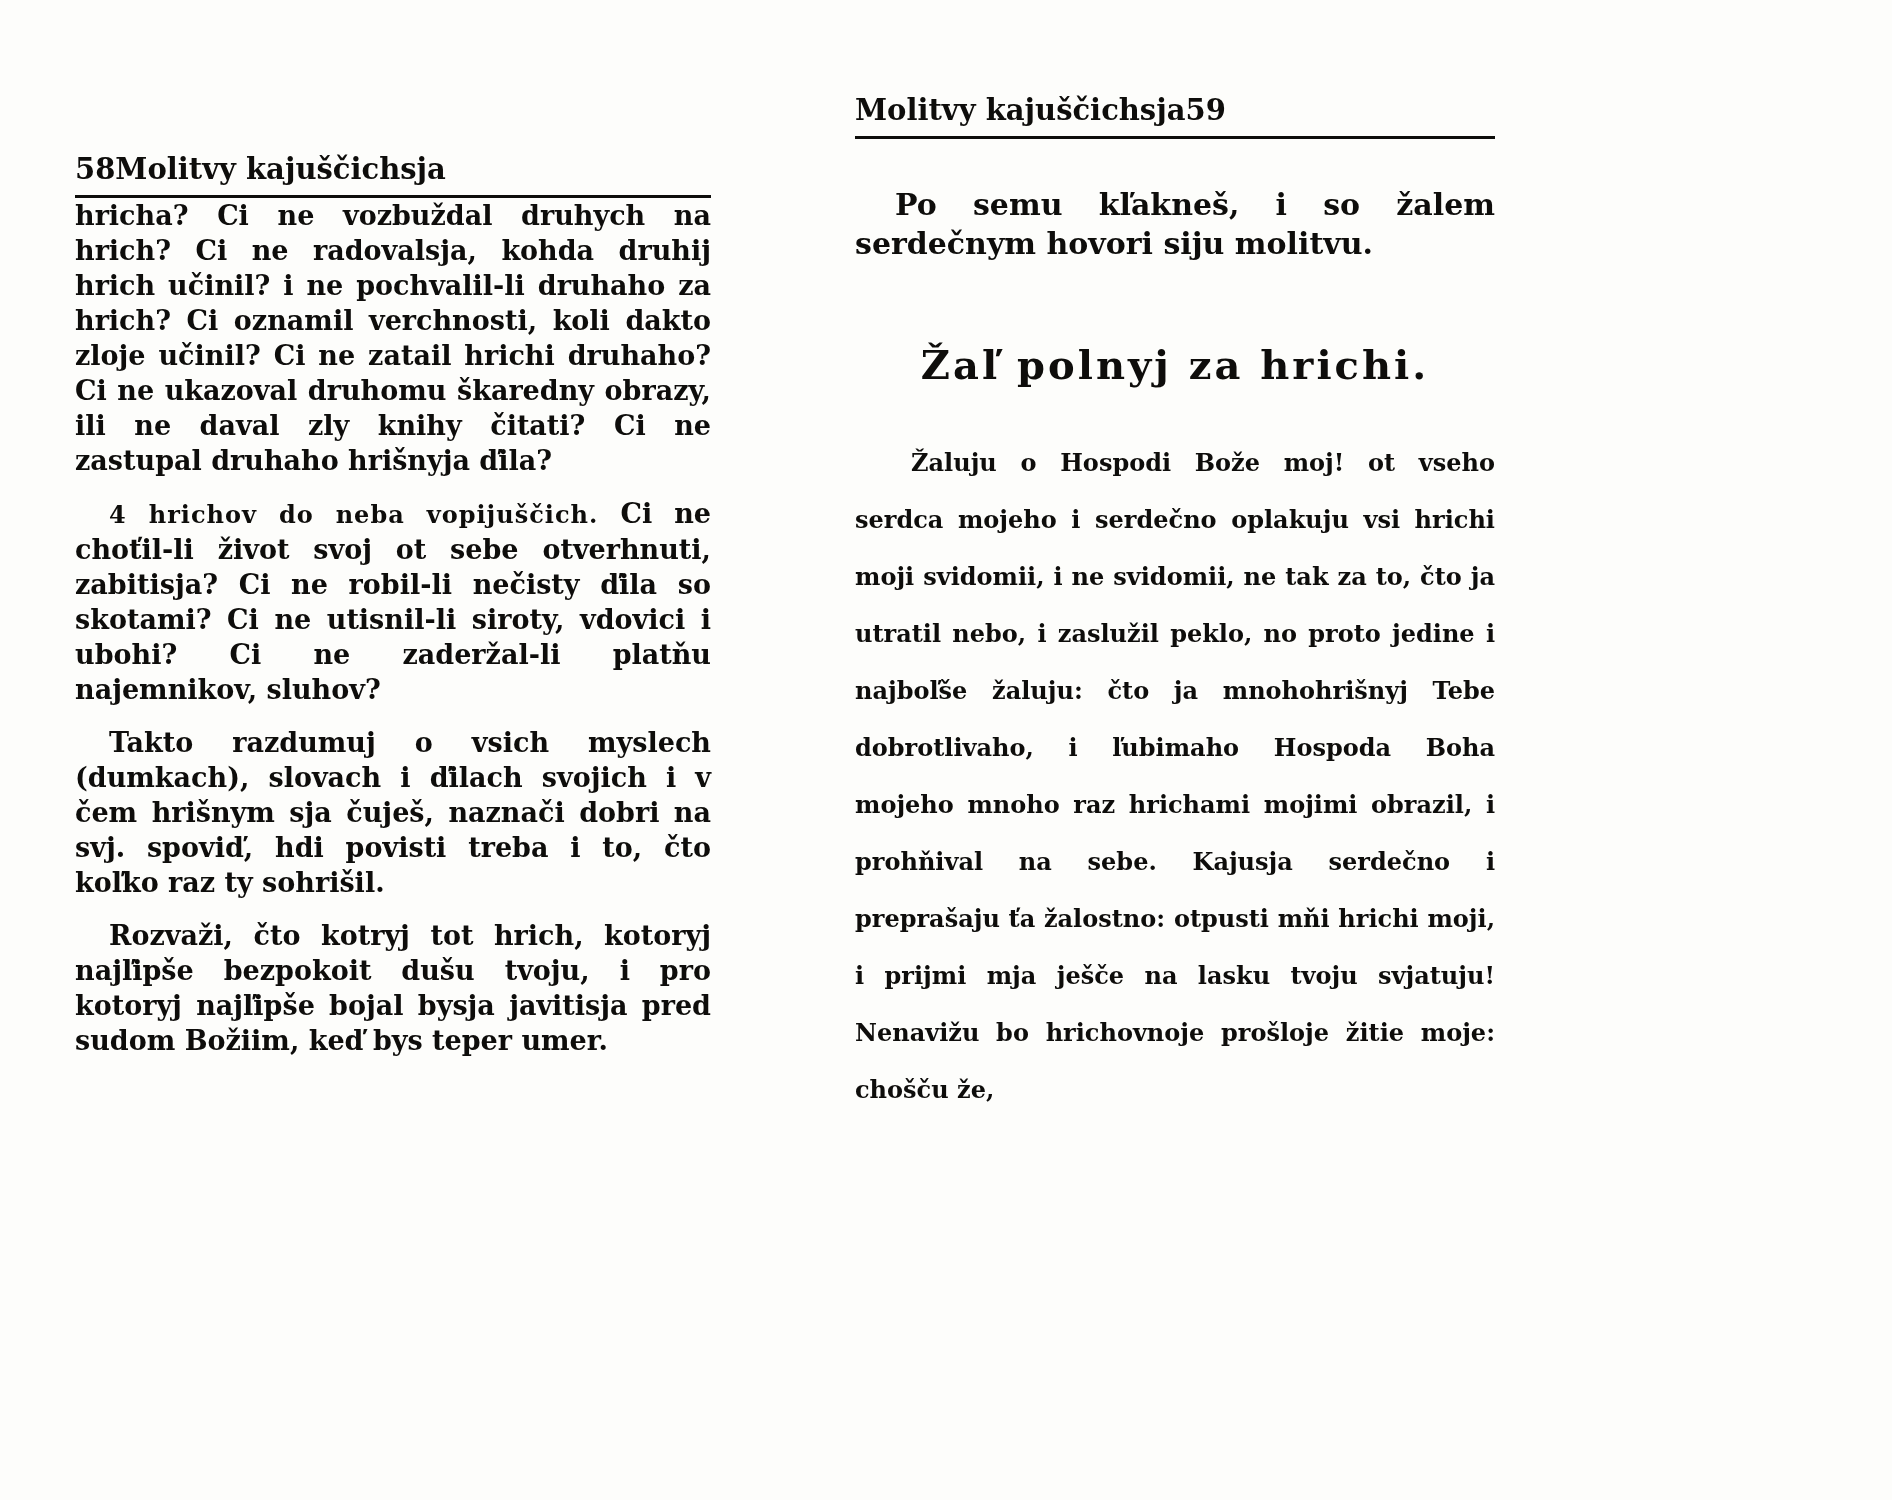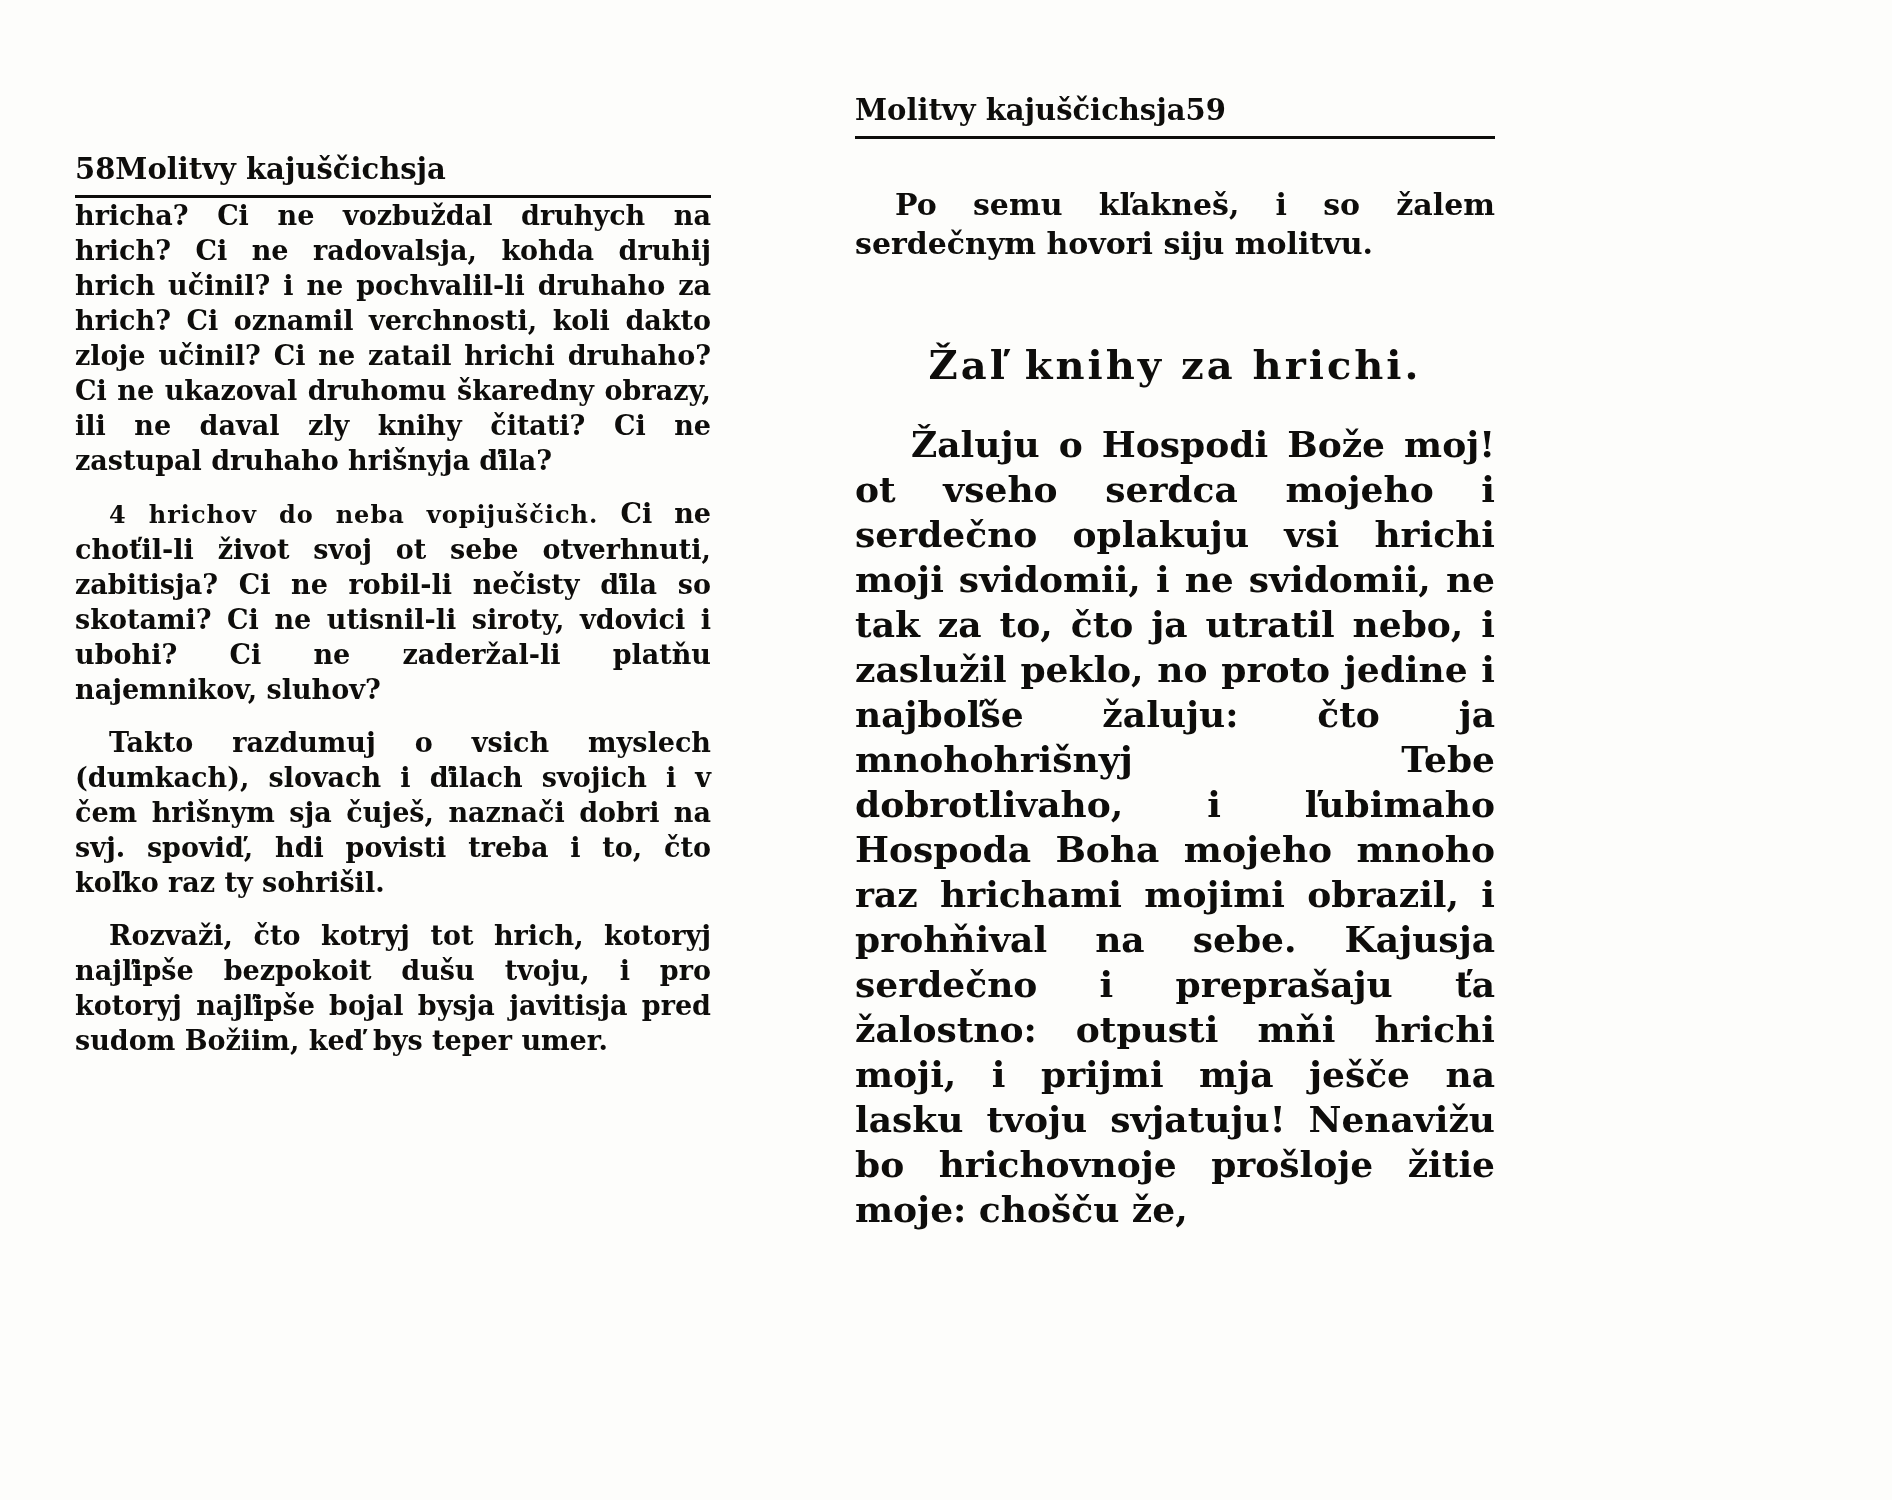--- a/index.html
+++ b/index.html
@@ -72,23 +72,23 @@
     text-indent: 40px;
   }
   .section-heading {
     margin-top: 78px;
     font-size: 40px;
     font-weight: bold;
     letter-spacing: 3px;
     text-align: center;
   }
   .body-large {
-    margin-top: 34px;
-    font-size: 36px;
-    line-height: 45px;
+    margin-top: 46px;
+    font-size: 24px;
+    line-height: 57px;
     font-weight: bold;
     text-align: justify;
   }
   .body-large p {
     margin: 0;
     text-indent: 56px;
   }
 </style>
 </head>
 <body>
@@ -116,18 +116,18 @@
   <div class="running-head">
     <span>Molitvy kajuščichsja</span>
     <span>59</span>
   </div>
   <div class="head-rule"></div>
 
   <div class="intro">
     <p>Po semu kľakneš, i so žalem serdečnym hovori siju molitvu.</p>
   </div>
 
-  <div class="section-heading">Žaľ knihy za hrichi.</div>
+  <div class="section-heading">Žaľ polnyj za hrichi.</div>
 
   <div class="body-large">
     <p>Žaluju o Hospodi Bože moj! ot vseho serdca mojeho i serdečno oplakuju vsi hrichi moji svidomii, i ne svidomii, ne tak za to, čto ja utratil nebo, i zaslužil peklo, no proto jedine i najboľše žaluju: čto ja mnohohrišnyj Tebe dobrotlivaho, i ľubimaho Hospoda Boha mojeho mnoho raz hrichami mojimi obrazil, i prohňival na sebe. Kajusja serdečno i preprašaju ťa žalostno: otpusti mňi hrichi moji, i prijmi mja ješče na lasku tvoju svjatuju! Nenavižu bo hrichovnoje prošloje žitie moje: chošču že,</p>
   </div>
 </div>
 
 </body></html>

